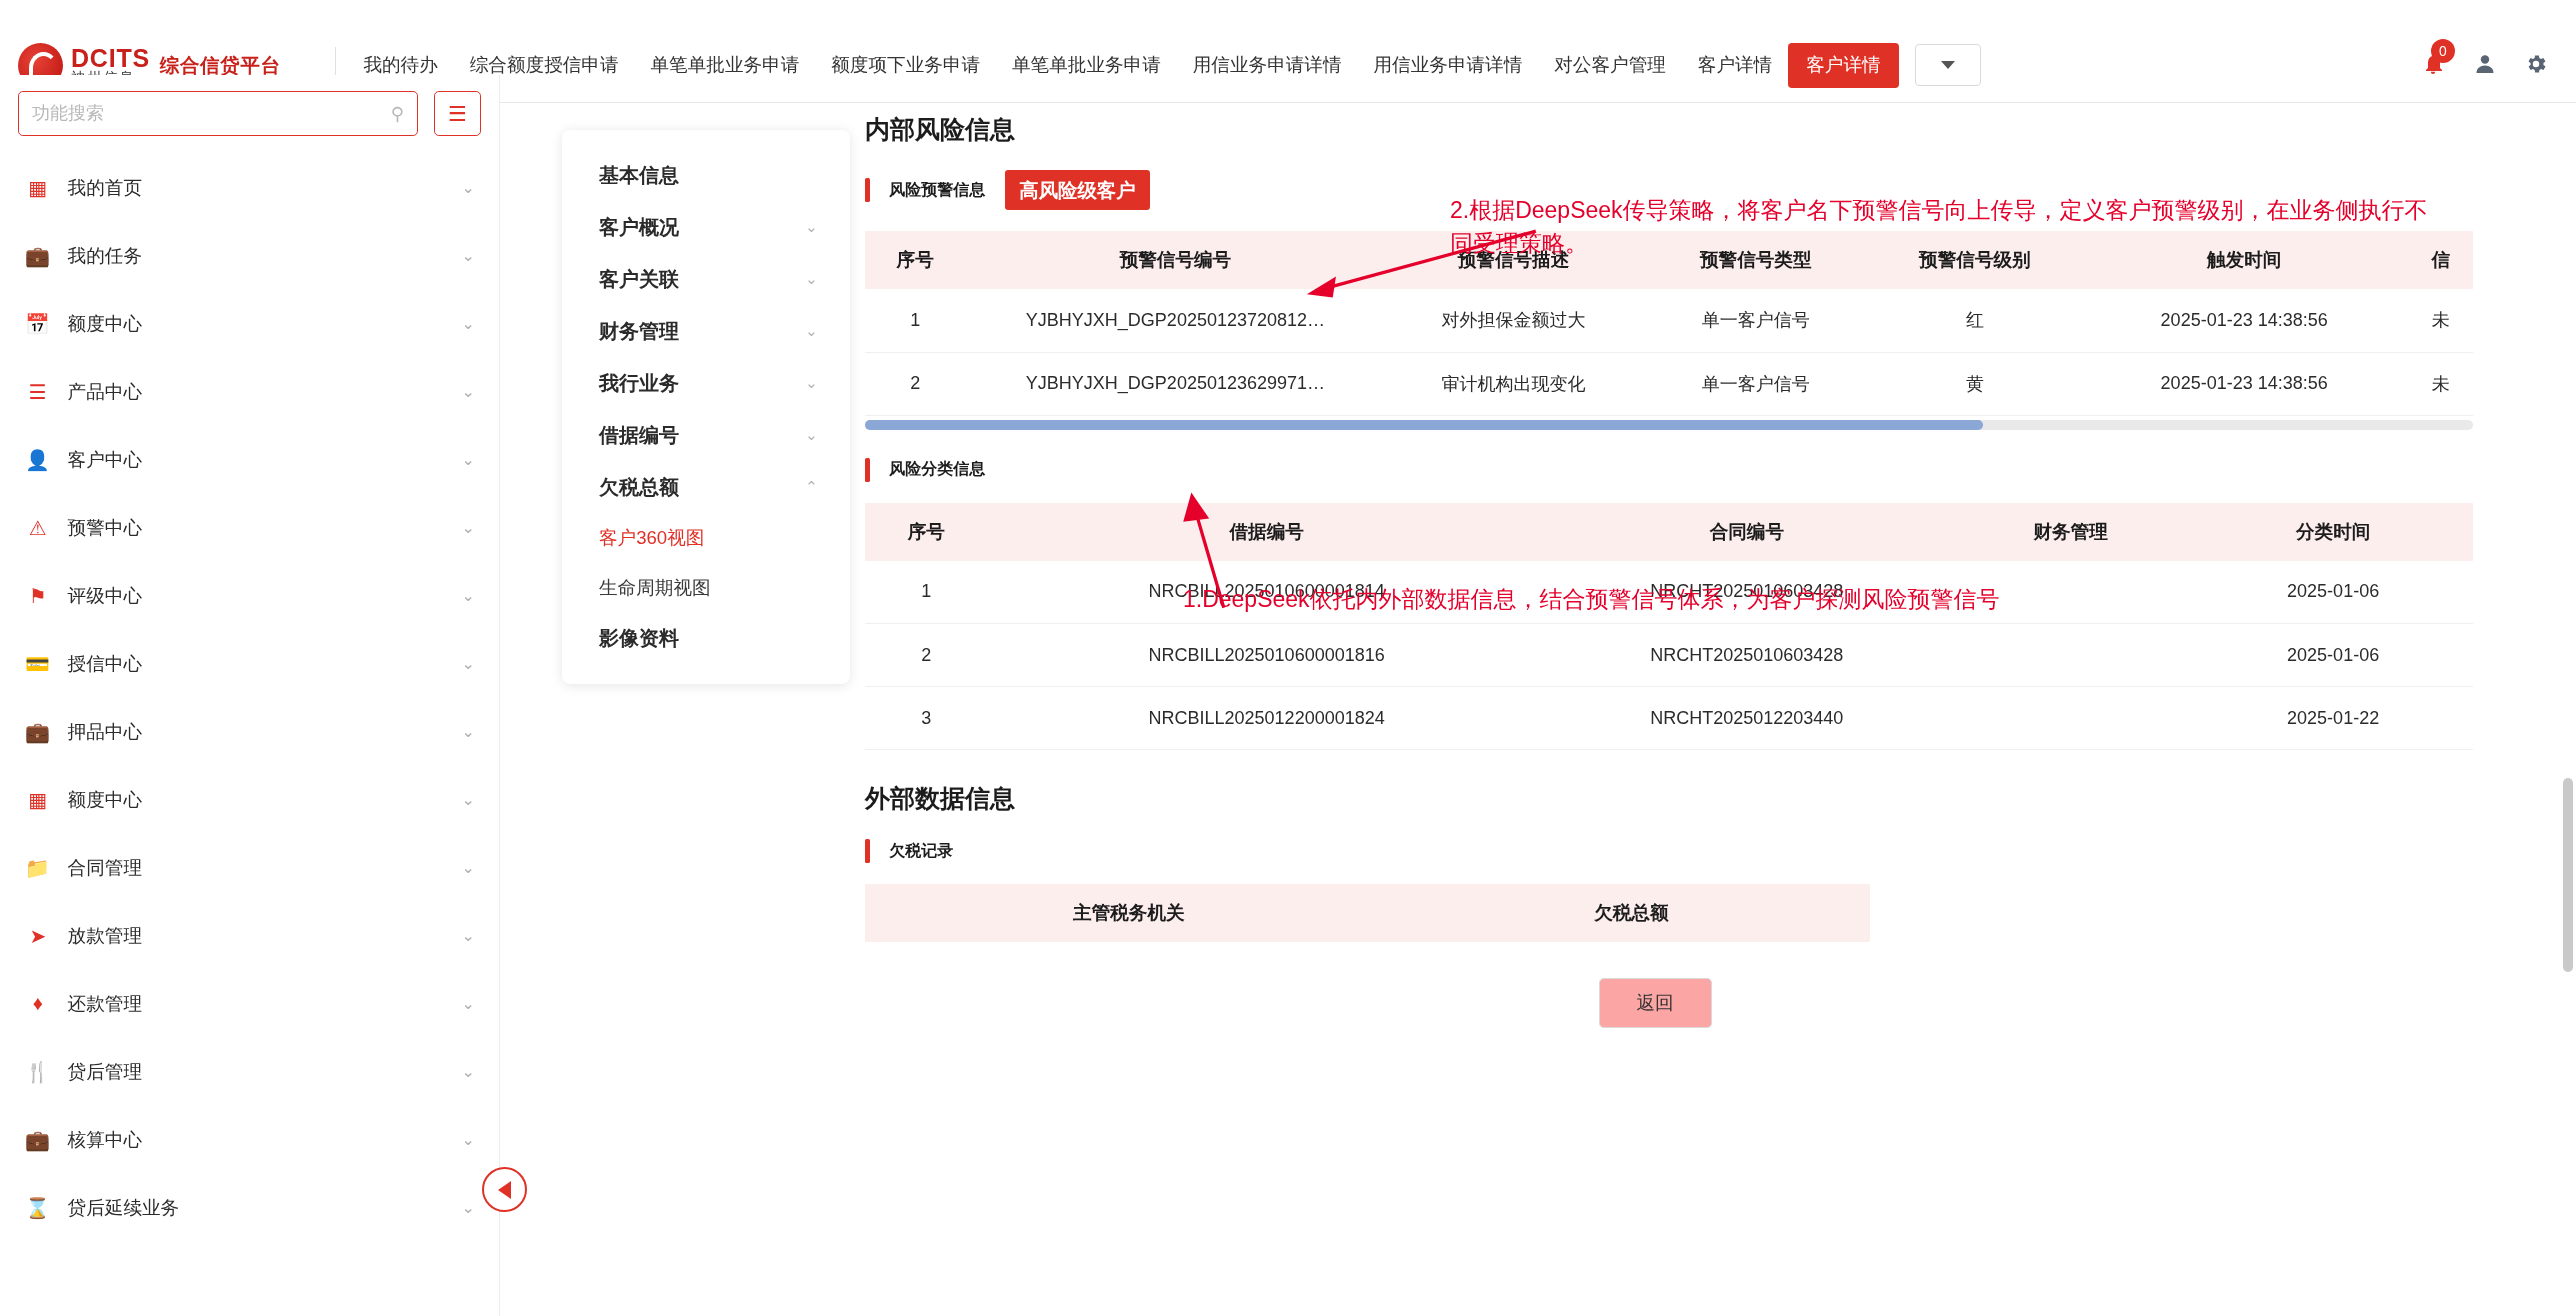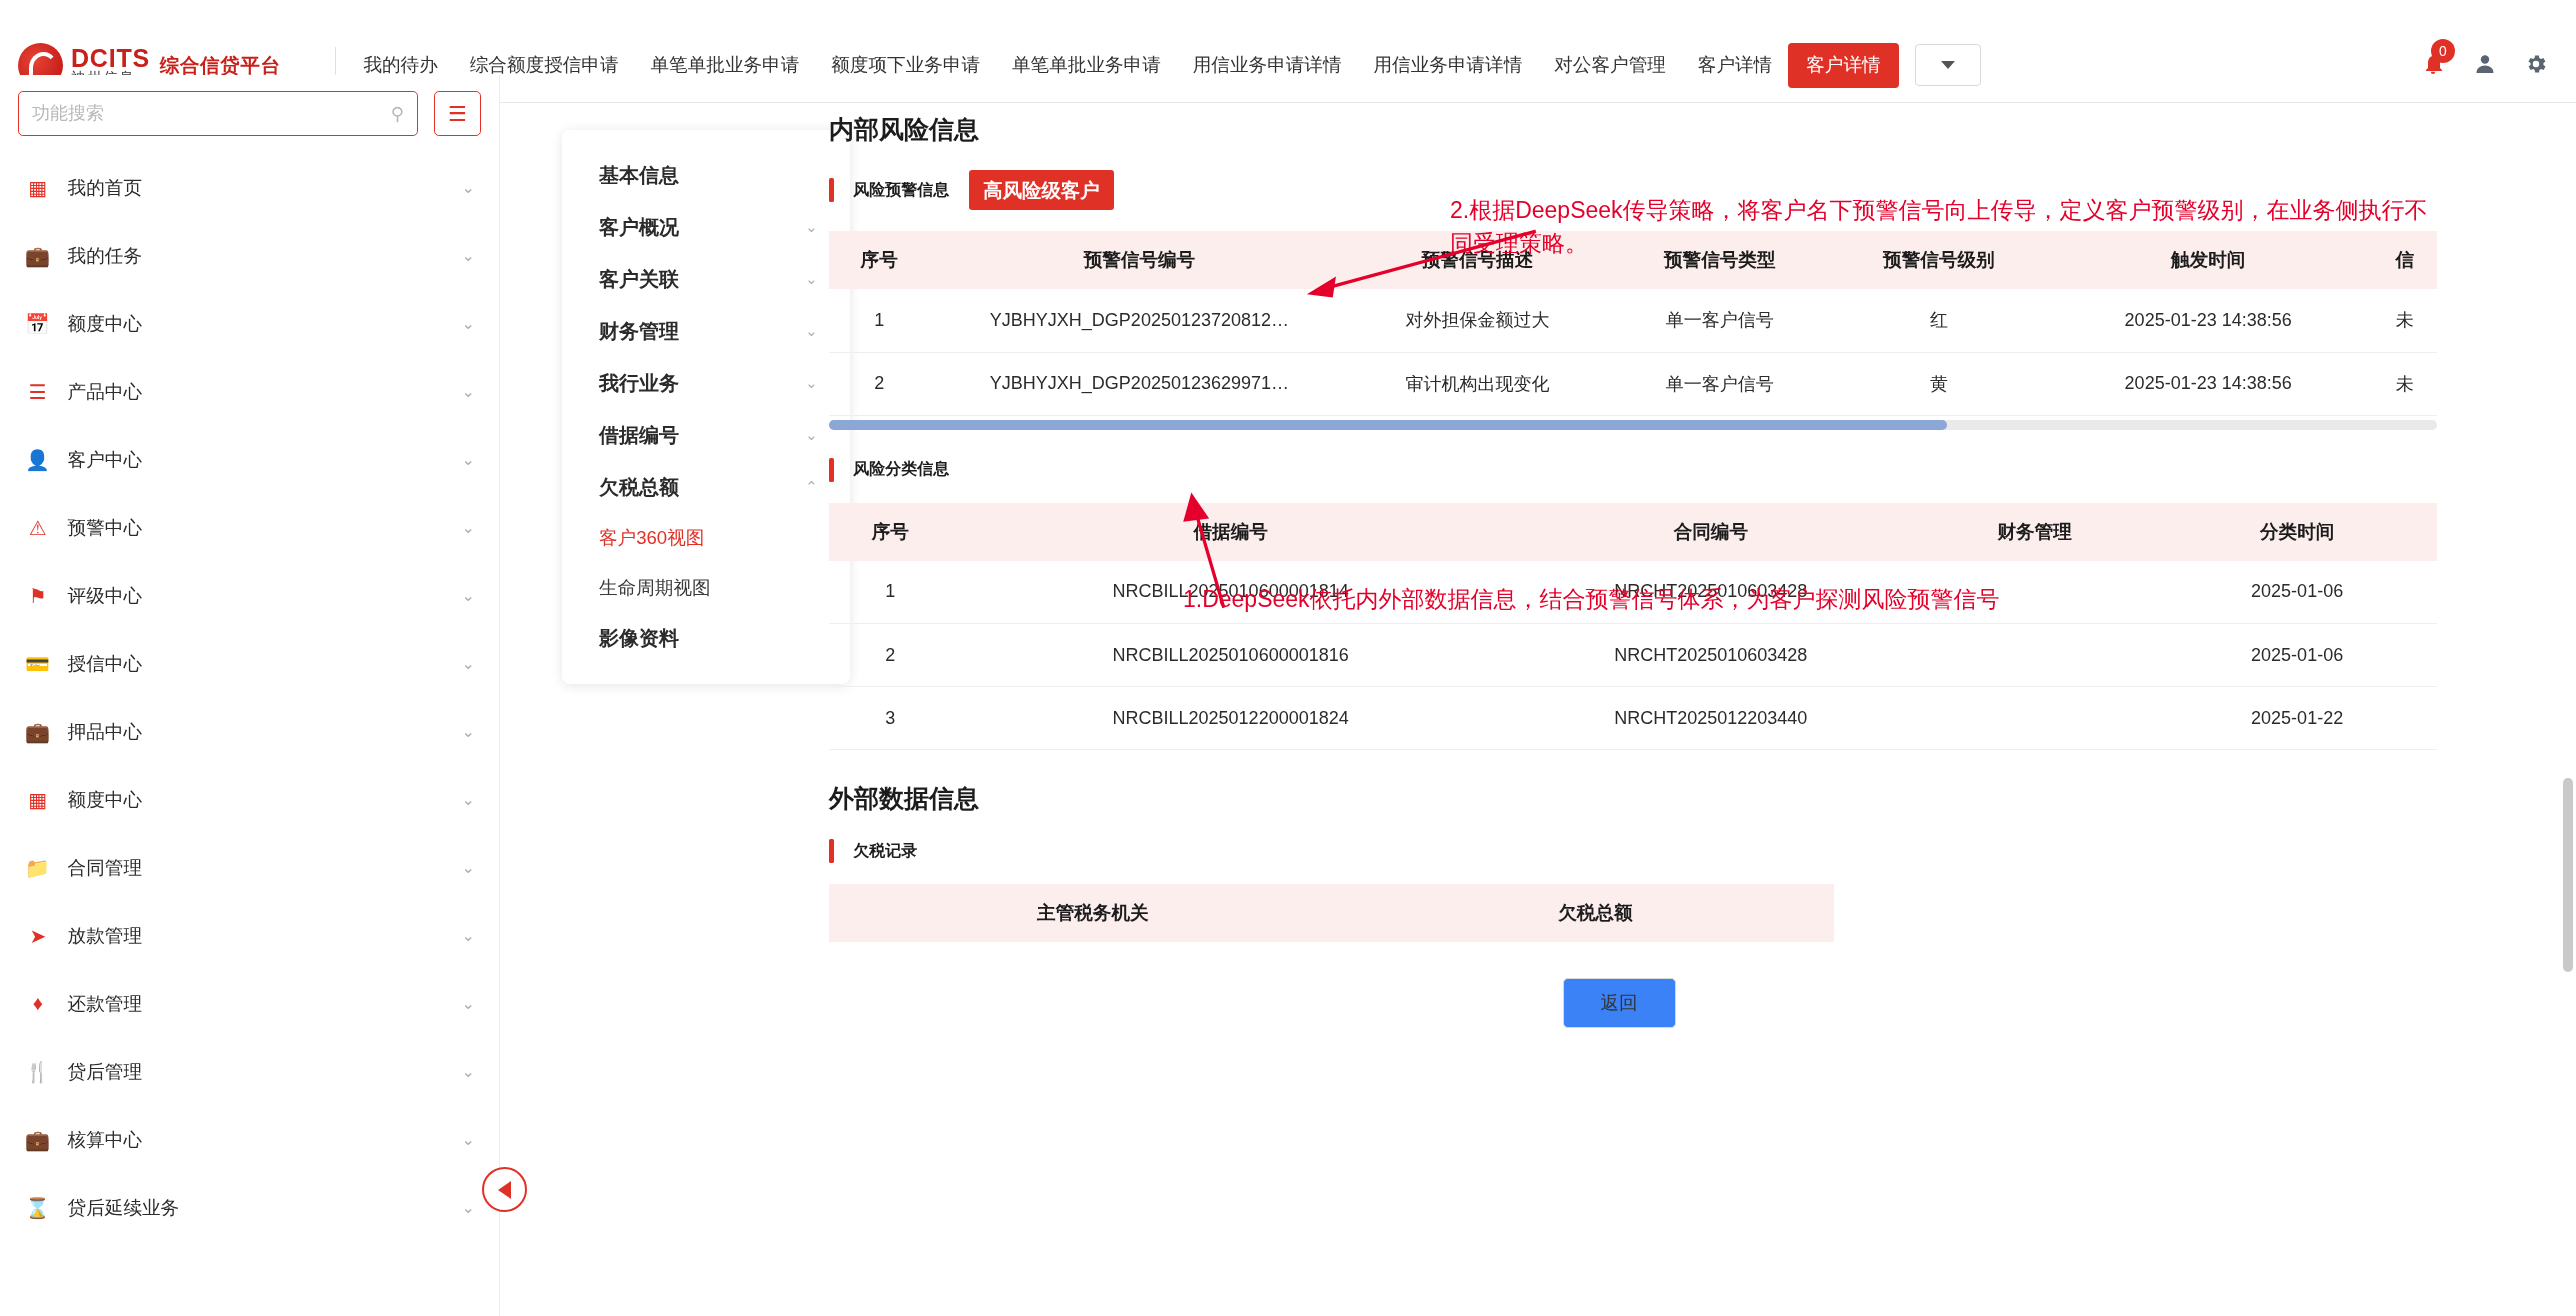--- a/index.html
+++ b/index.html
@@ -111,21 +111,21 @@
   }
   .subnav-item .chev { color: #b0b0b0; font-weight: normal; font-size: 15.4px; }
   .subnav-sub {
     height: 50px; display: flex; align-items: center; padding-left: 37px;
     font-size: 18.6px; color: #3a3a3a; cursor: pointer;
   }
   .subnav-sub.active { color: #e03127; }
 
   
   .content {
-    position: absolute; left: 829px; top: 113px; width: 1661px; height: 1203px;
+    position: absolute; left: 865px; top: 113px; width: 1661px; height: 1203px;
   }
   .sec-title { font-size: 25px; font-weight: bold; color: #1c1c1c; margin-bottom: 24px; }
   .sub-title { display: flex; align-items: center; gap: 19.4px; margin-bottom: 21px; }
   .sub-title .bar { width: 4.9px; height: 24px; background: #e03127; border-radius: 1.6px; }
   .sub-title .txt { font-size: 16px; font-weight: bold; color: #1c1c1c; }
   .tag-red {
     background: #e03127; color: #fff; font-size: 19.4px; font-weight: bold;
     padding: 6.5px 14.6px; border-radius: 3.2px;
   }
 
@@ -141,21 +141,21 @@
 
   .tbl-wrap-scroll { width: 1608px; position: relative; }
   .hscroll {
     height: 9.7px; background: #e9e9ea; border-radius: 4.9px; margin-top: 4.9px; position: relative;
   }
   .hscroll .thumb { position: absolute; left: 0; top: 0; height: 9.7px; width: 1118px; background: #8aa7d6; border-radius: 4.9px; }
 
   .table-block { margin-bottom: 27.6px; }
 
   .btn-back {
-    width: 113px; height: 50px; border: 0.8px solid #d9d9d9; border-radius: 4.9px; background: #3b82f6;
+    width: 113px; height: 50px; border: 0.8px solid #d9d9d9; border-radius: 4.9px; background: #fca5a5;
     font-size: 18.6px; color: #333; cursor: pointer; font-family: "Liberation Sans", sans-serif;
   }
   .back-row { display: flex; justify-content: center; margin-top: 36px; }
 
   
   .annot { position: absolute; color: #e4002b; font-size: 23px; line-height: 1.45; font-weight: 400; }
   .annot-2 { left: 1450px; top: 194px; width: 997px; }
   .annot-1 { left: 1183px; top: 583px; width: 1264px; }
   .arrow-svg { position: absolute; pointer-events: none; }
 

